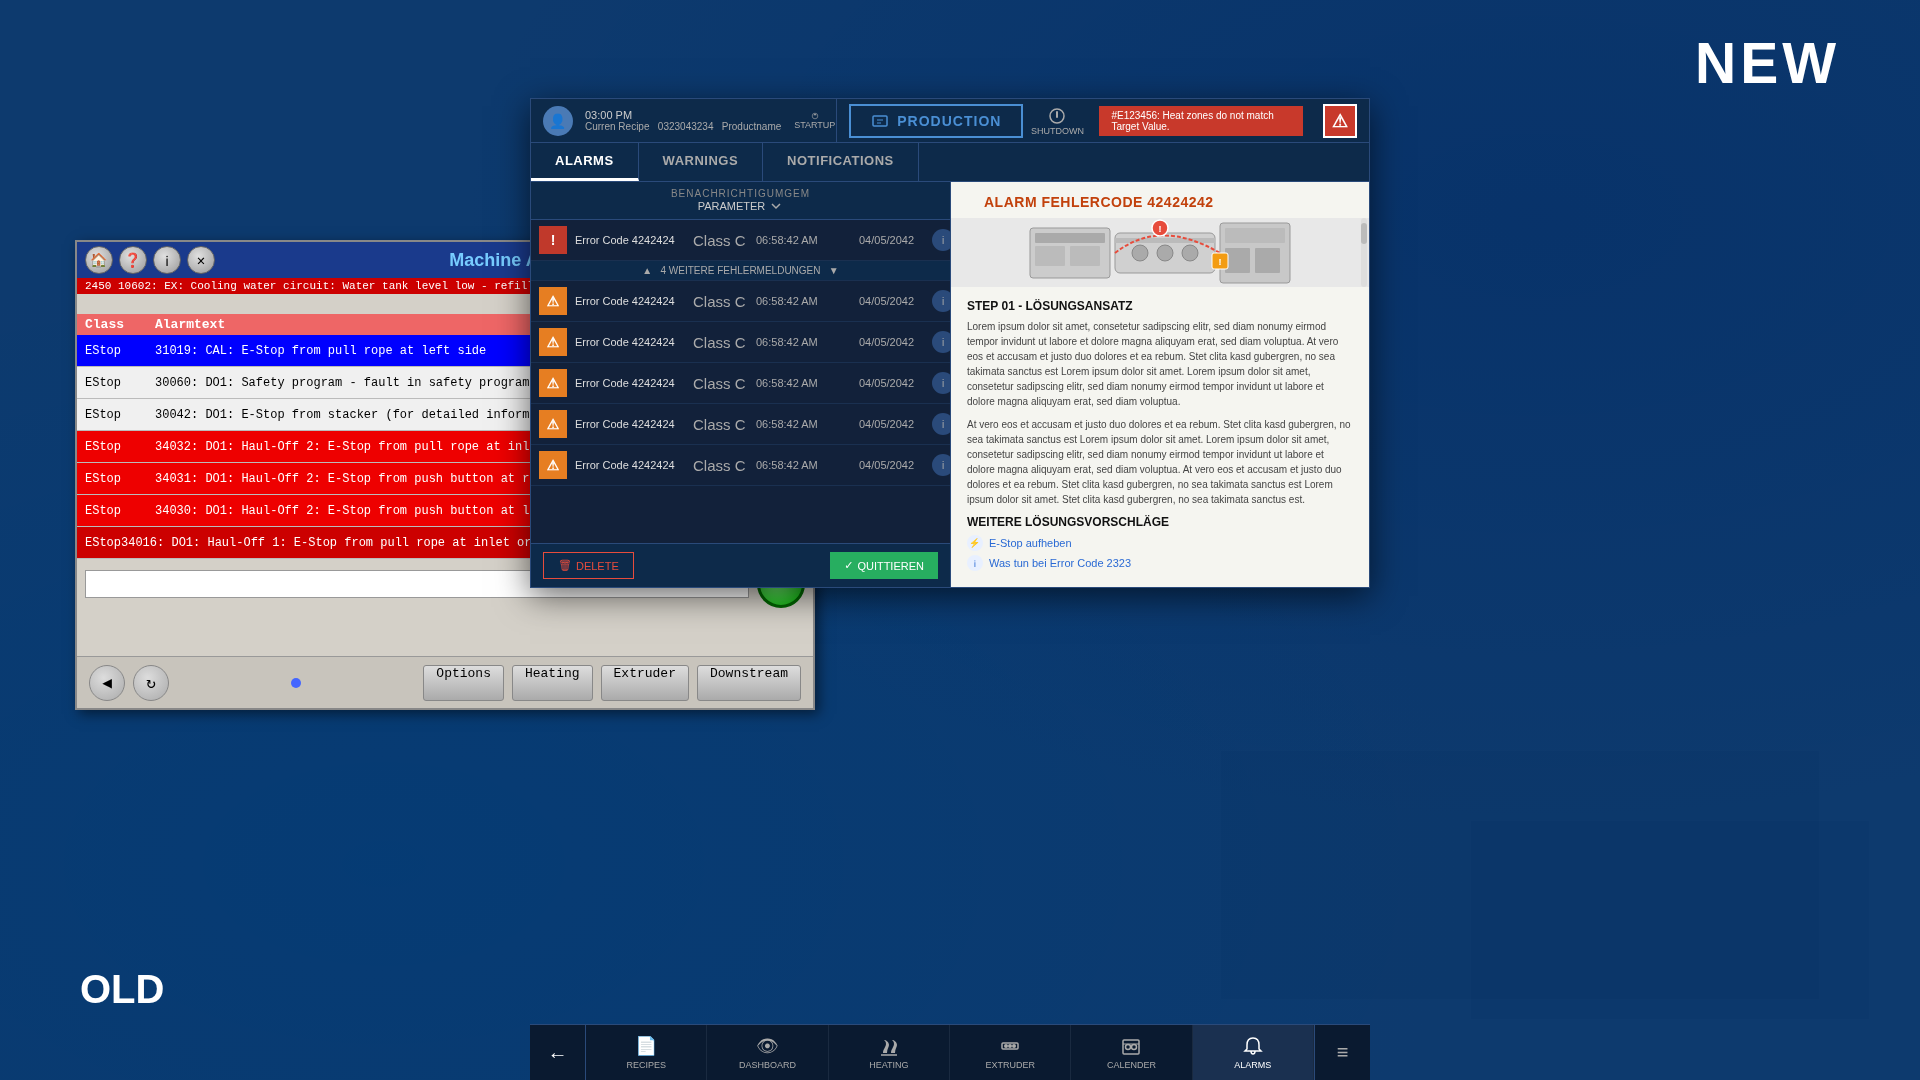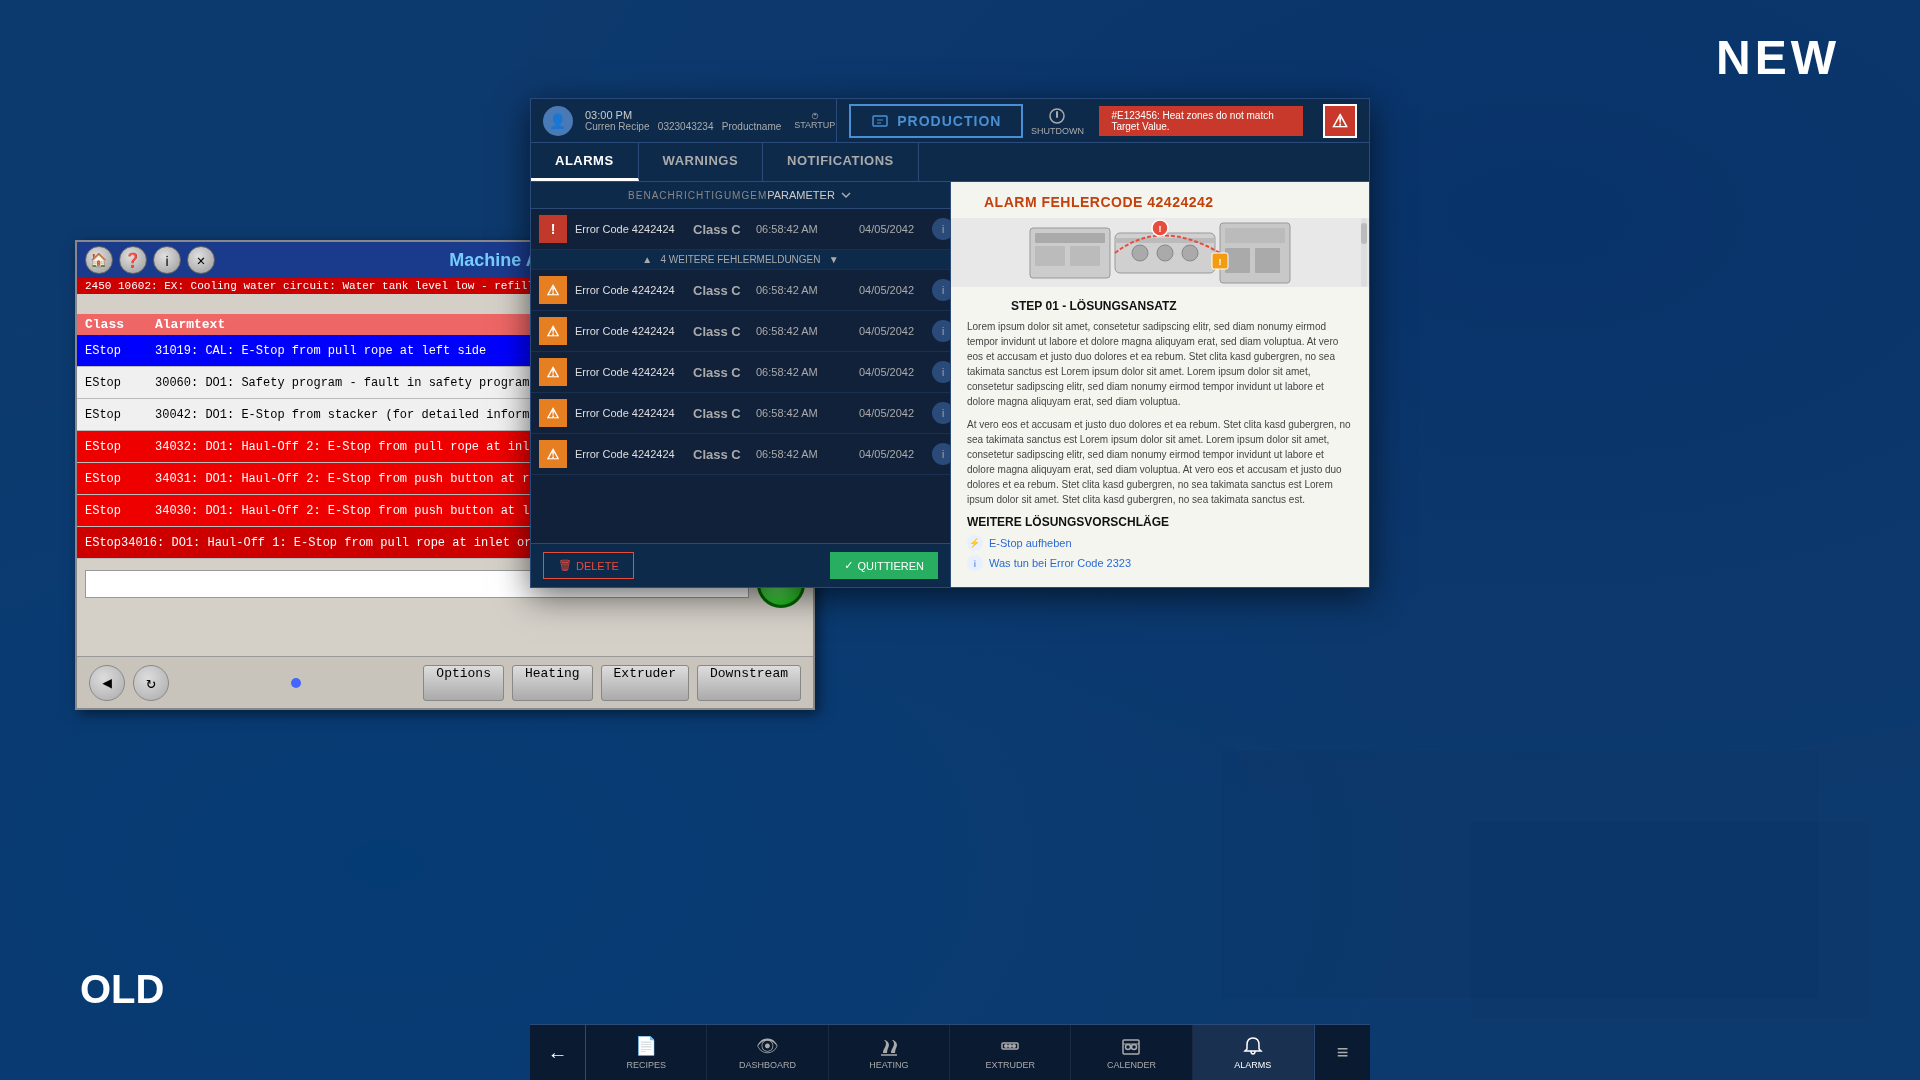--- a/index.html
+++ b/index.html
@@ -21,21 +21,21 @@
         radial-gradient(ellipse at 80% 20%, rgba(0,40,100,0.4) 0%, transparent 50%);
       z-index: 0;
     }
 
     
     .new-label {
       position: absolute;
       top: 30px;
       right: 80px;
       color: white;
-      font-size: 48px;
+      font-size: 57px;
       font-weight: 900;
       letter-spacing: 4px;
       z-index: 10;
     }
 
     
     .old-label {
       position: absolute;
       bottom: 68px;
       left: 80px;
@@ -369,26 +369,27 @@
       width: 420px;
       display: flex;
       flex-direction: column;
       background: #12213a;
       border-right: 1px solid #2a4a7a;
     }
 
     .alarms-filter-bar {
       display: flex;
       align-items: center;
-      justify-content: center;
+      justify-content: flex-start;
       padding: 6px 12px;
       background: #0d2a4a;
       font-size: 11px;
       color: #aaa;
       border-bottom: 1px solid #2a4a7a;
+      flex-direction: column;
     }
 
     .filter-label {
       color: #888;
       font-size: 10px;
       letter-spacing: 1px;
     }
 
     .filter-param {
       color: #ccc;
@@ -439,23 +440,22 @@
     }
 
     .alarm-code {
       color: #ddd;
       font-size: 11px;
       min-width: 110px;
     }
 
     .alarm-class {
       color: #aaa;
-      font-size: 13px;
+      font-size: 15px;
       min-width: 55px;
-      font-weight: bold;
     }
 
     .alarm-time {
       color: #aaa;
       font-size: 11px;
       min-width: 75px;
     }
 
     .alarm-date {
       color: #aaa;
@@ -565,21 +565,20 @@
       padding: 12px 16px;
       font-size: 11px;
       color: #333;
     }
 
     .detail-step-title {
       font-weight: bold;
       color: #111;
       font-size: 12px;
       margin-bottom: 6px;
-      margin-left: 44px;
     }
 
     .detail-step-text {
       color: #444;
       font-size: 10px;
       line-height: 1.5;
       margin-bottom: 8px;
     }
 
     .detail-solutions-title {

